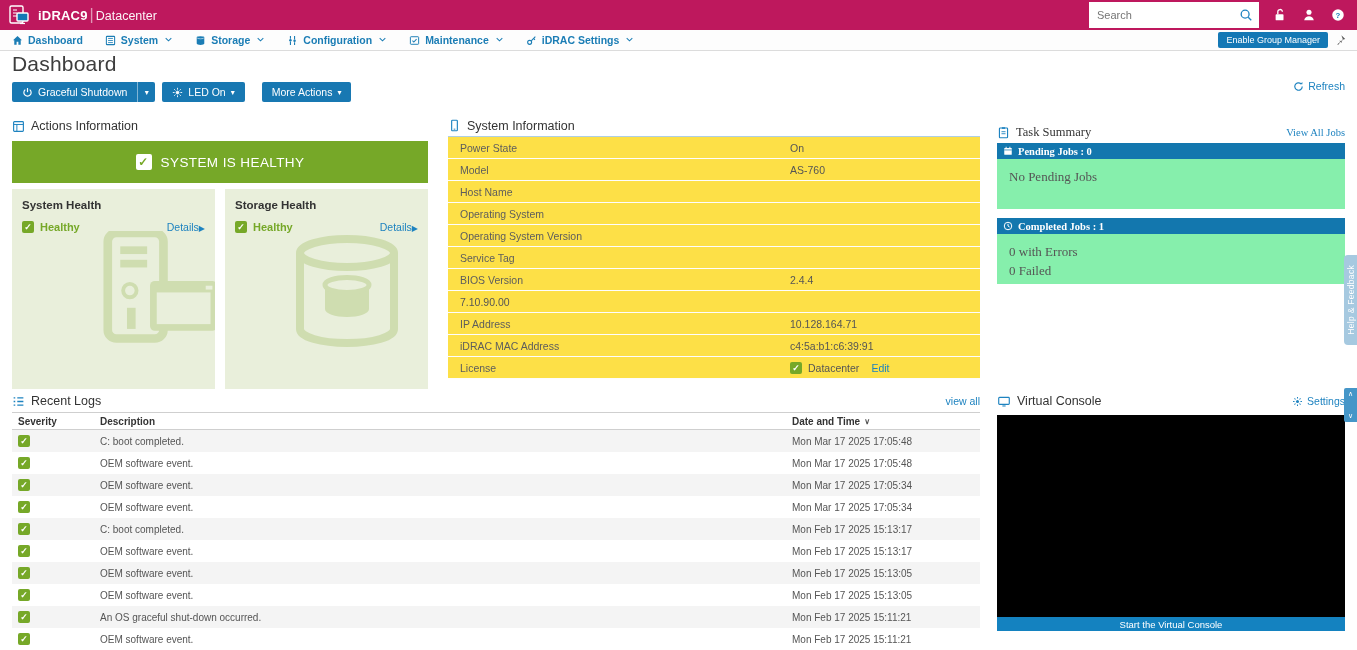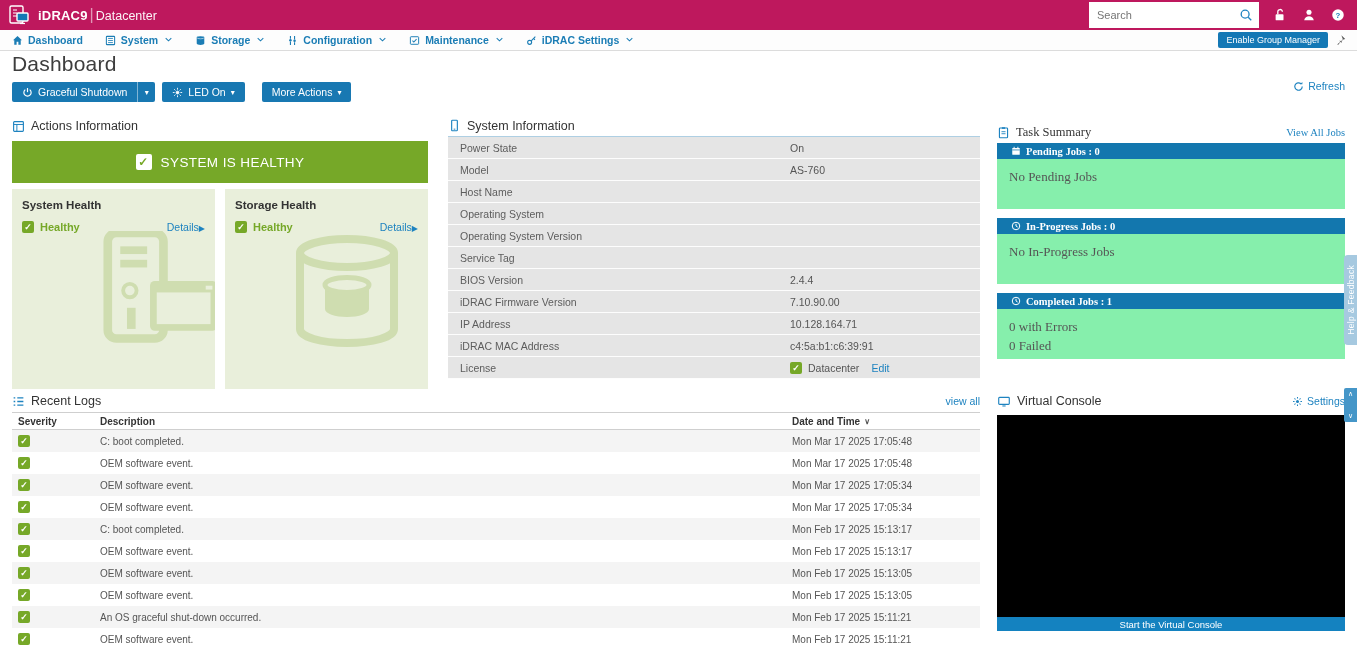--- a/index.html
+++ b/index.html
@@ -100,35 +100,35 @@
   .hcard-title { font-size:11.5px; color:#333; font-weight:bold; }
   .hcard-status { display:flex; align-items:center; gap:6px; margin-top:10px; }
   .hcard-status .stxt { color:#76a828; font-size:11px; font-weight:bold; }
   .details-link { margin-left:auto; color:#1e83c0; font-size:10.5px; cursor:pointer; }
   .details-link .arr { font-size:8px; }
   .watermark { position:absolute; pointer-events:none; }
 
   
   .panel-sysinfo { left:448px; top:115px; width:532px; }
   .panel-sysinfo .panel-head { border-bottom:1px solid #aecfe3; }
-  .si-body { background:#e5e5e5; }
+  .si-body { background:#fde047; }
   .si-row {
     height:22px; display:flex; align-items:center; font-size:10.5px;
     border-bottom:1px solid #fdfdfd; padding-left:12px;
   }
   .si-label { width:330px; color:#5d5d5d; flex:none; }
   .si-value { color:#555; display:flex; align-items:center; gap:6px; }
   .edit-link { color:#1e83c0; cursor:pointer; margin-left:6px; }
 
   
   .panel-tasks { left:997px; top:121px; width:348px;font-family:Liberation Serif, serif; }
   .task-section { margin-top:0; margin-bottom:9px; }
   .task-bar {
     height:16px; background:#1377ae; color:#fff; display:flex; align-items:center; gap:5px;
-    padding-left:14px; font-size:10.5px; font-weight:bold;
+    padding-left:6px; font-size:10.5px; font-weight:bold;
   }
   .task-body { background:#86efac; min-height:50px; padding:9px 0 0 12px; font-size:13px; color:#555; line-height:1.45; }
 
   
   .panel-logs { left:12px; top:390px; width:968px; }
   .log-table-head {
     display:flex; align-items:center; height:18px; 
     border-top:1px solid #cfcfcf; border-bottom:1px solid #cfcfcf;
     font-size:10px; font-weight:bold; color:#333;
   }
@@ -426,21 +426,20 @@
       </div>
       <div class="si-row">
         <span class="si-label">Service Tag</span>
         <span class="si-value"></span>
       </div>
       <div class="si-row">
         <span class="si-label">BIOS Version</span>
         <span class="si-value">2.4.4</span>
       </div>
       <div class="si-row">
-        <span class="si-label">iDRAC Firmware Version</span>
         <span class="si-value">7.10.90.00</span>
       </div>
       <div class="si-row">
         <span class="si-label">IP Address</span>
         <span class="si-value">10.128.164.71</span>
       </div>
       <div class="si-row">
         <span class="si-label">iDRAC MAC Address</span>
         <span class="si-value">c4:5a:b1:c6:39:91</span>
       </div>
@@ -484,34 +483,20 @@
         </div>
       </div>
       <div class="task-section">
         <div class="task-bar">
           <span class="icon">
             <svg width="10" height="10" viewBox="0 0 16 16" fill="none" stroke="currentColor" stroke-width="1.6">
               <circle cx="8" cy="8" r="6"></circle>
               <path d="M8 4.5V8l2.6 1.6"></path>
             </svg>
           </span>
-          <span>In-Progress Jobs : 0</span>
-        </div>
-        <div class="task-body">
-          <div>No In-Progress Jobs</div>
-        </div>
-      </div>
-      <div class="task-section">
-        <div class="task-bar">
-          <span class="icon">
-            <svg width="10" height="10" viewBox="0 0 16 16" fill="none" stroke="currentColor" stroke-width="1.6">
-              <circle cx="8" cy="8" r="6"></circle>
-              <path d="M8 4.5V8l2.6 1.6"></path>
-            </svg>
-          </span>
           <span>Completed Jobs : 1</span>
         </div>
         <div class="task-body">
           <div>0  with Errors</div>
           <div>0  Failed</div>
         </div>
       </div>
     </div>
 </div>
 

